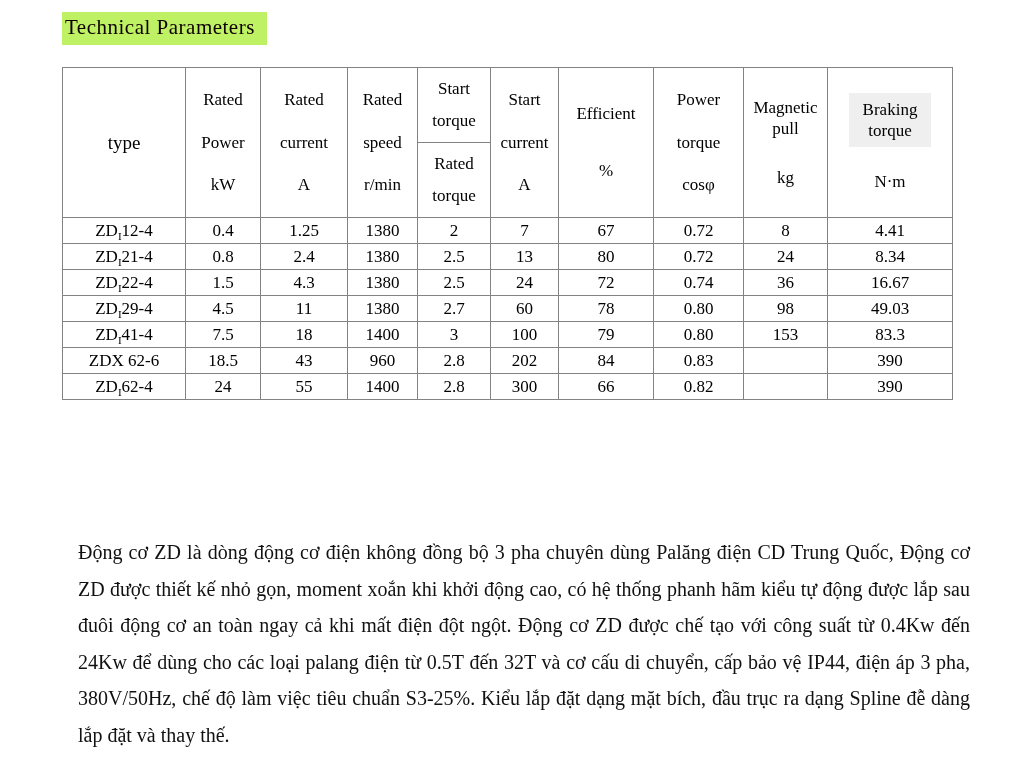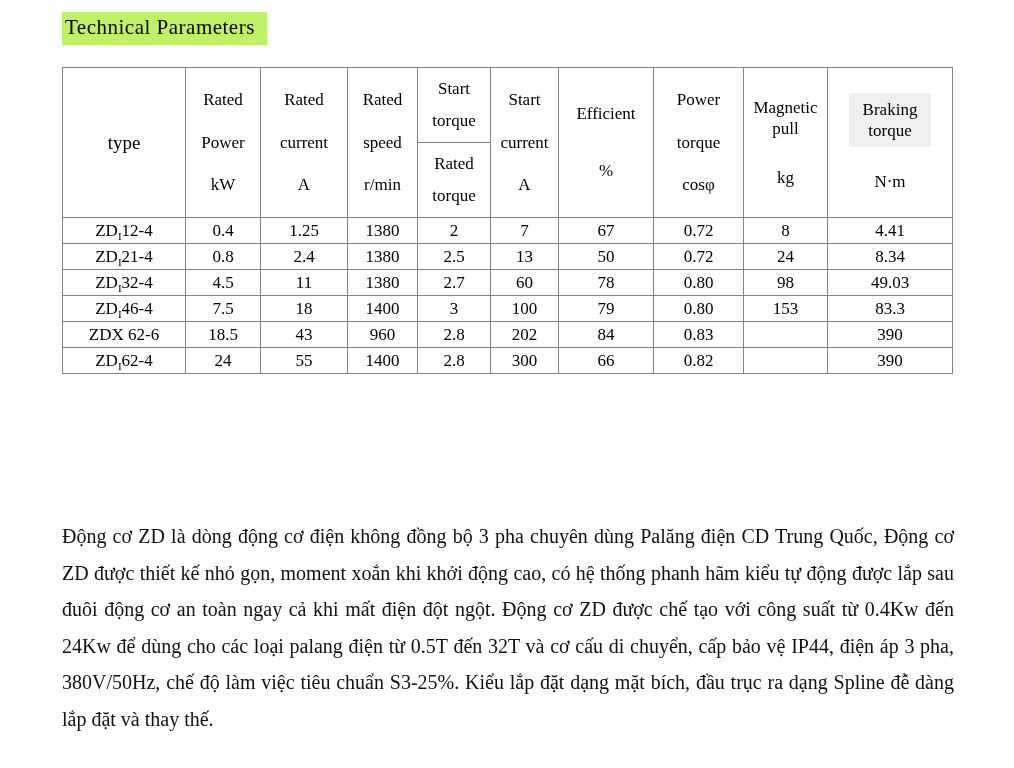--- a/index.html
+++ b/index.html
@@ -89,21 +89,21 @@
   
   .desc {
     position: absolute;
     left: 62px;
     top: 518px;
     width: 892px;
     font-size: 20px;
     line-height: 36.5px;
     text-align: justify;
     color: #111111;
-    margin: 0;
+    margin: 16px;
   }
 </style>
 </head>
 <body>
 
 <div class="page">
 
   <div class="title">Technical Parameters</div>
 
   <table class="tbl">
@@ -210,39 +210,51 @@
           <td>8</td>
           <td>4.41</td>
         </tr>
         <tr>
           <td><span>ZD</span><sub>I</sub><span>21-4</span></td>
           <td>0.8</td>
           <td>2.4</td>
           <td>1380</td>
           <td>2.5</td>
           <td>13</td>
-          <td>50</td>
+          <td>80</td>
           <td>0.72</td>
           <td>24</td>
           <td>8.34</td>
         </tr>
         <tr>
-          <td><span>ZD</span><sub>I</sub><span>32-4</span></td>
+          <td><span>ZD</span><sub>I</sub><span>22-4</span></td>
+          <td>1.5</td>
+          <td>4.3</td>
+          <td>1380</td>
+          <td>2.5</td>
+          <td>24</td>
+          <td>72</td>
+          <td>0.74</td>
+          <td>36</td>
+          <td>16.67</td>
+        </tr>
+        <tr>
+          <td><span>ZD</span><sub>I</sub><span>29-4</span></td>
           <td>4.5</td>
           <td>11</td>
           <td>1380</td>
           <td>2.7</td>
           <td>60</td>
           <td>78</td>
           <td>0.80</td>
           <td>98</td>
           <td>49.03</td>
         </tr>
         <tr>
-          <td><span>ZD</span><sub>I</sub><span>46-4</span></td>
+          <td><span>ZD</span><sub>I</sub><span>41-4</span></td>
           <td>7.5</td>
           <td>18</td>
           <td>1400</td>
           <td>3</td>
           <td>100</td>
           <td>79</td>
           <td>0.80</td>
           <td>153</td>
           <td>83.3</td>
         </tr>

